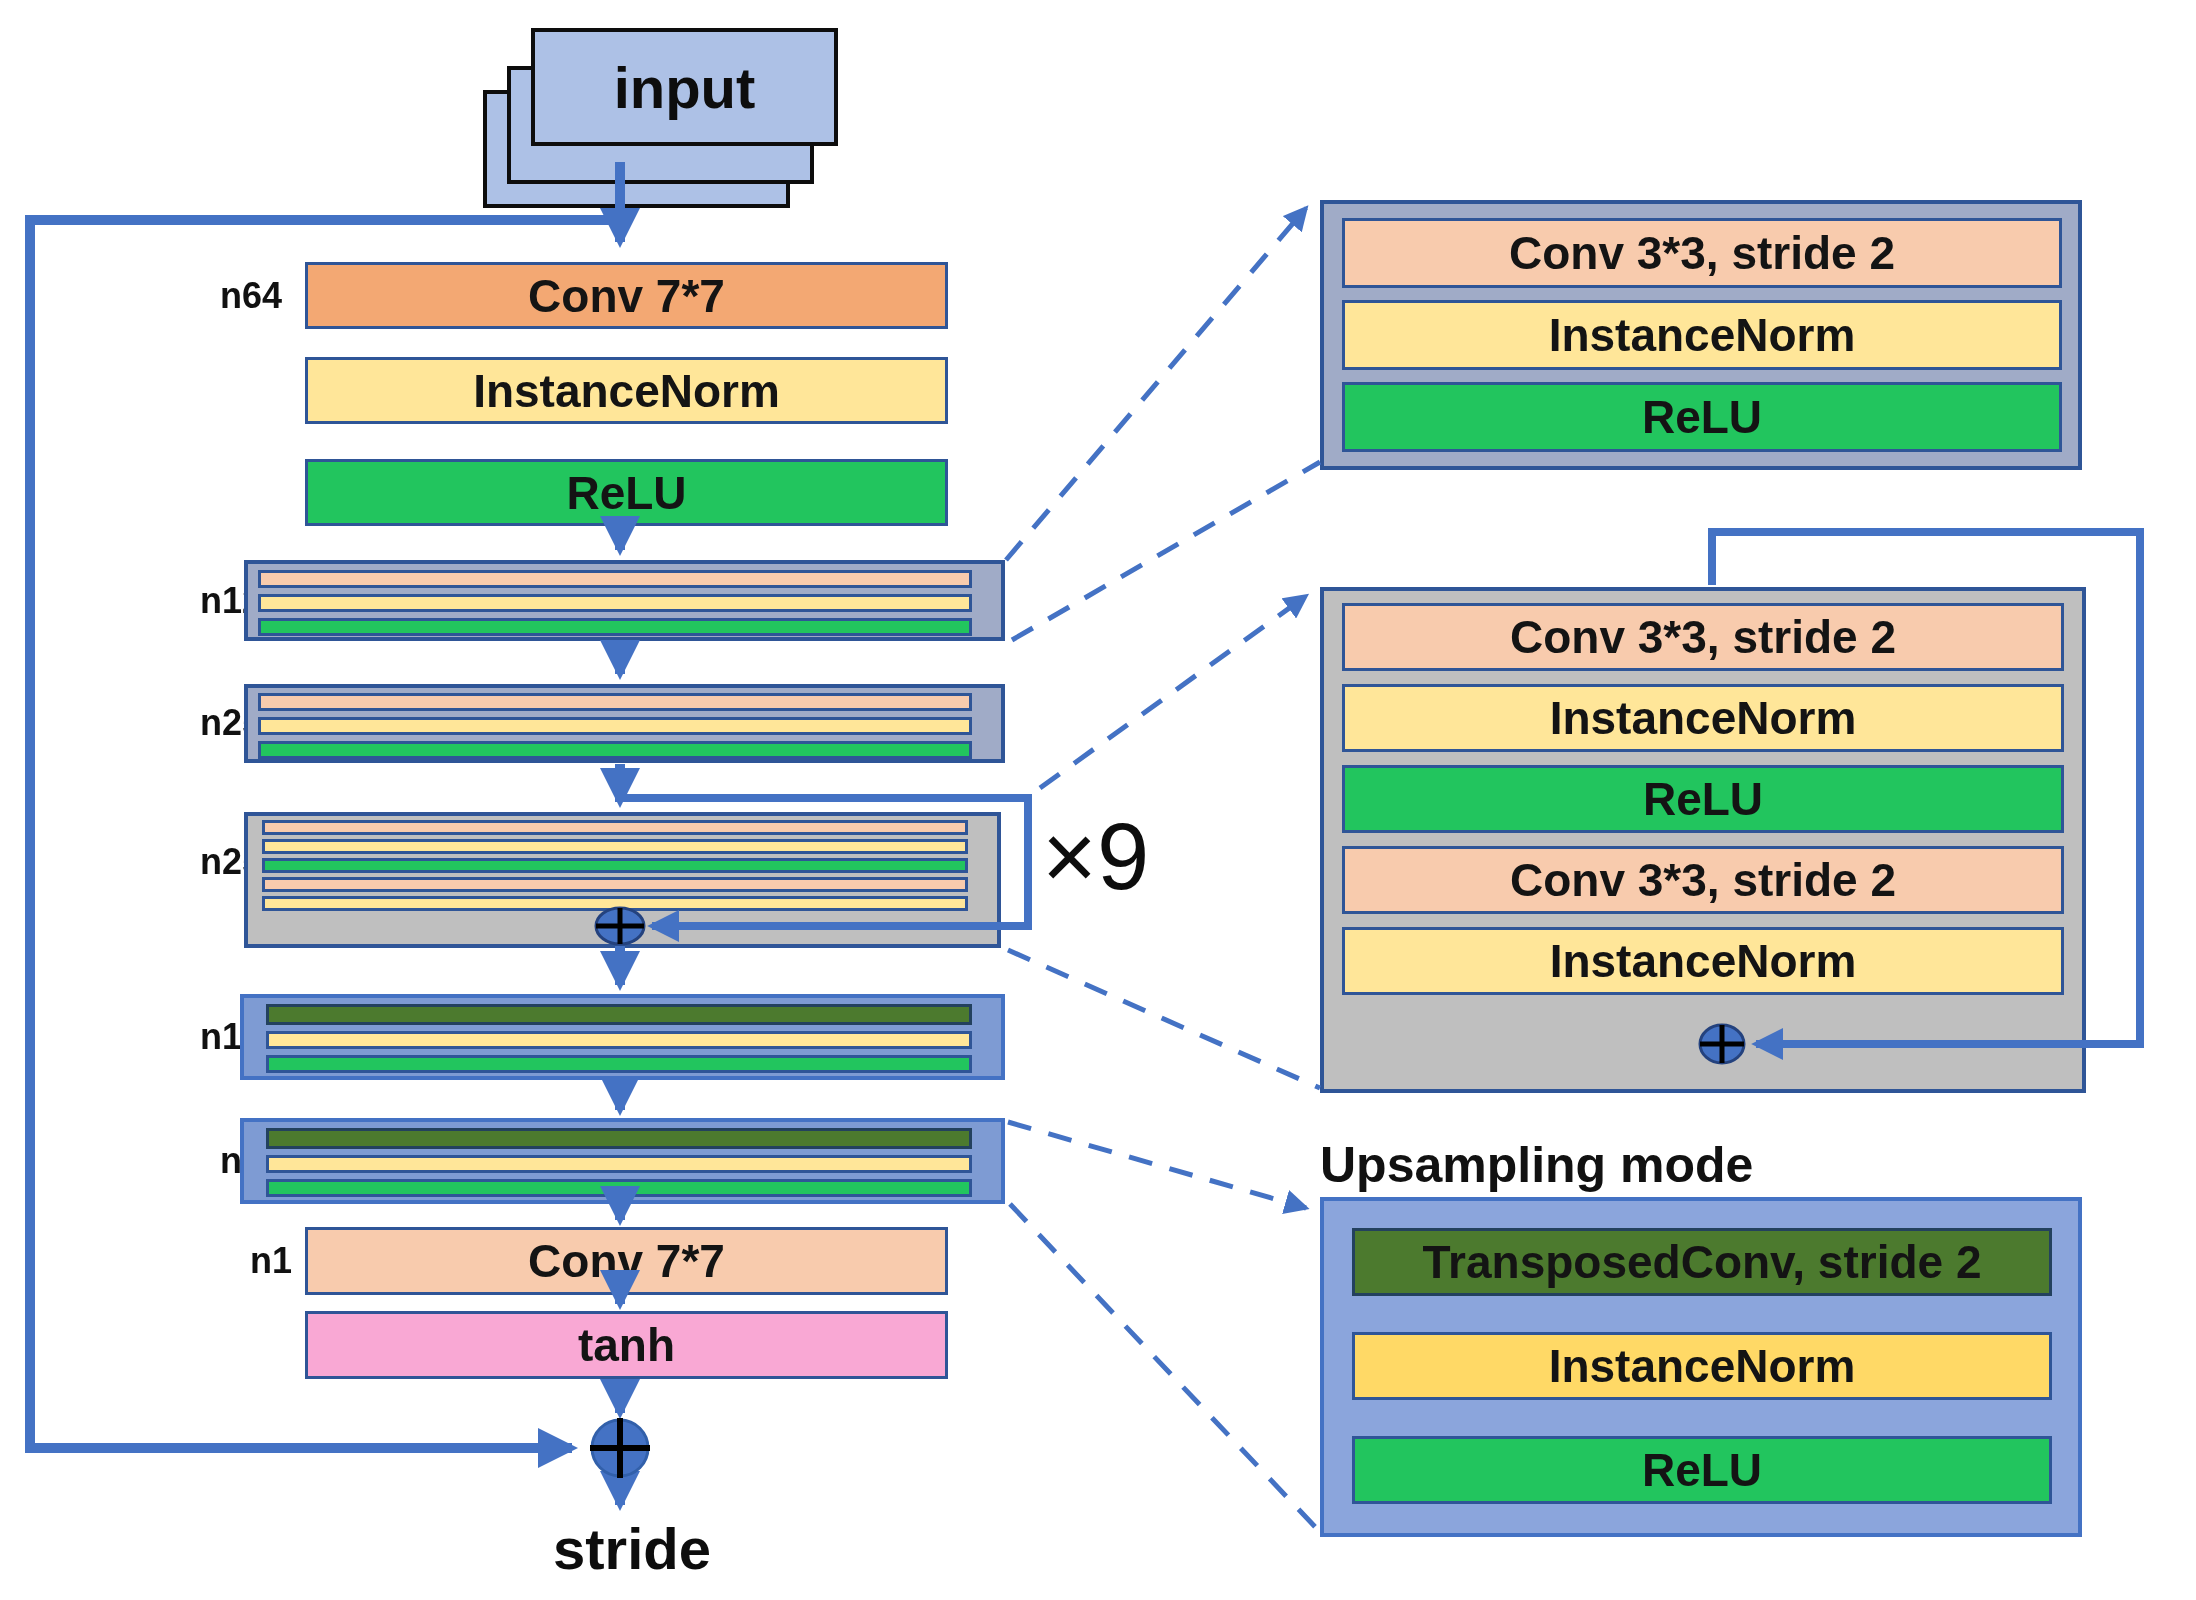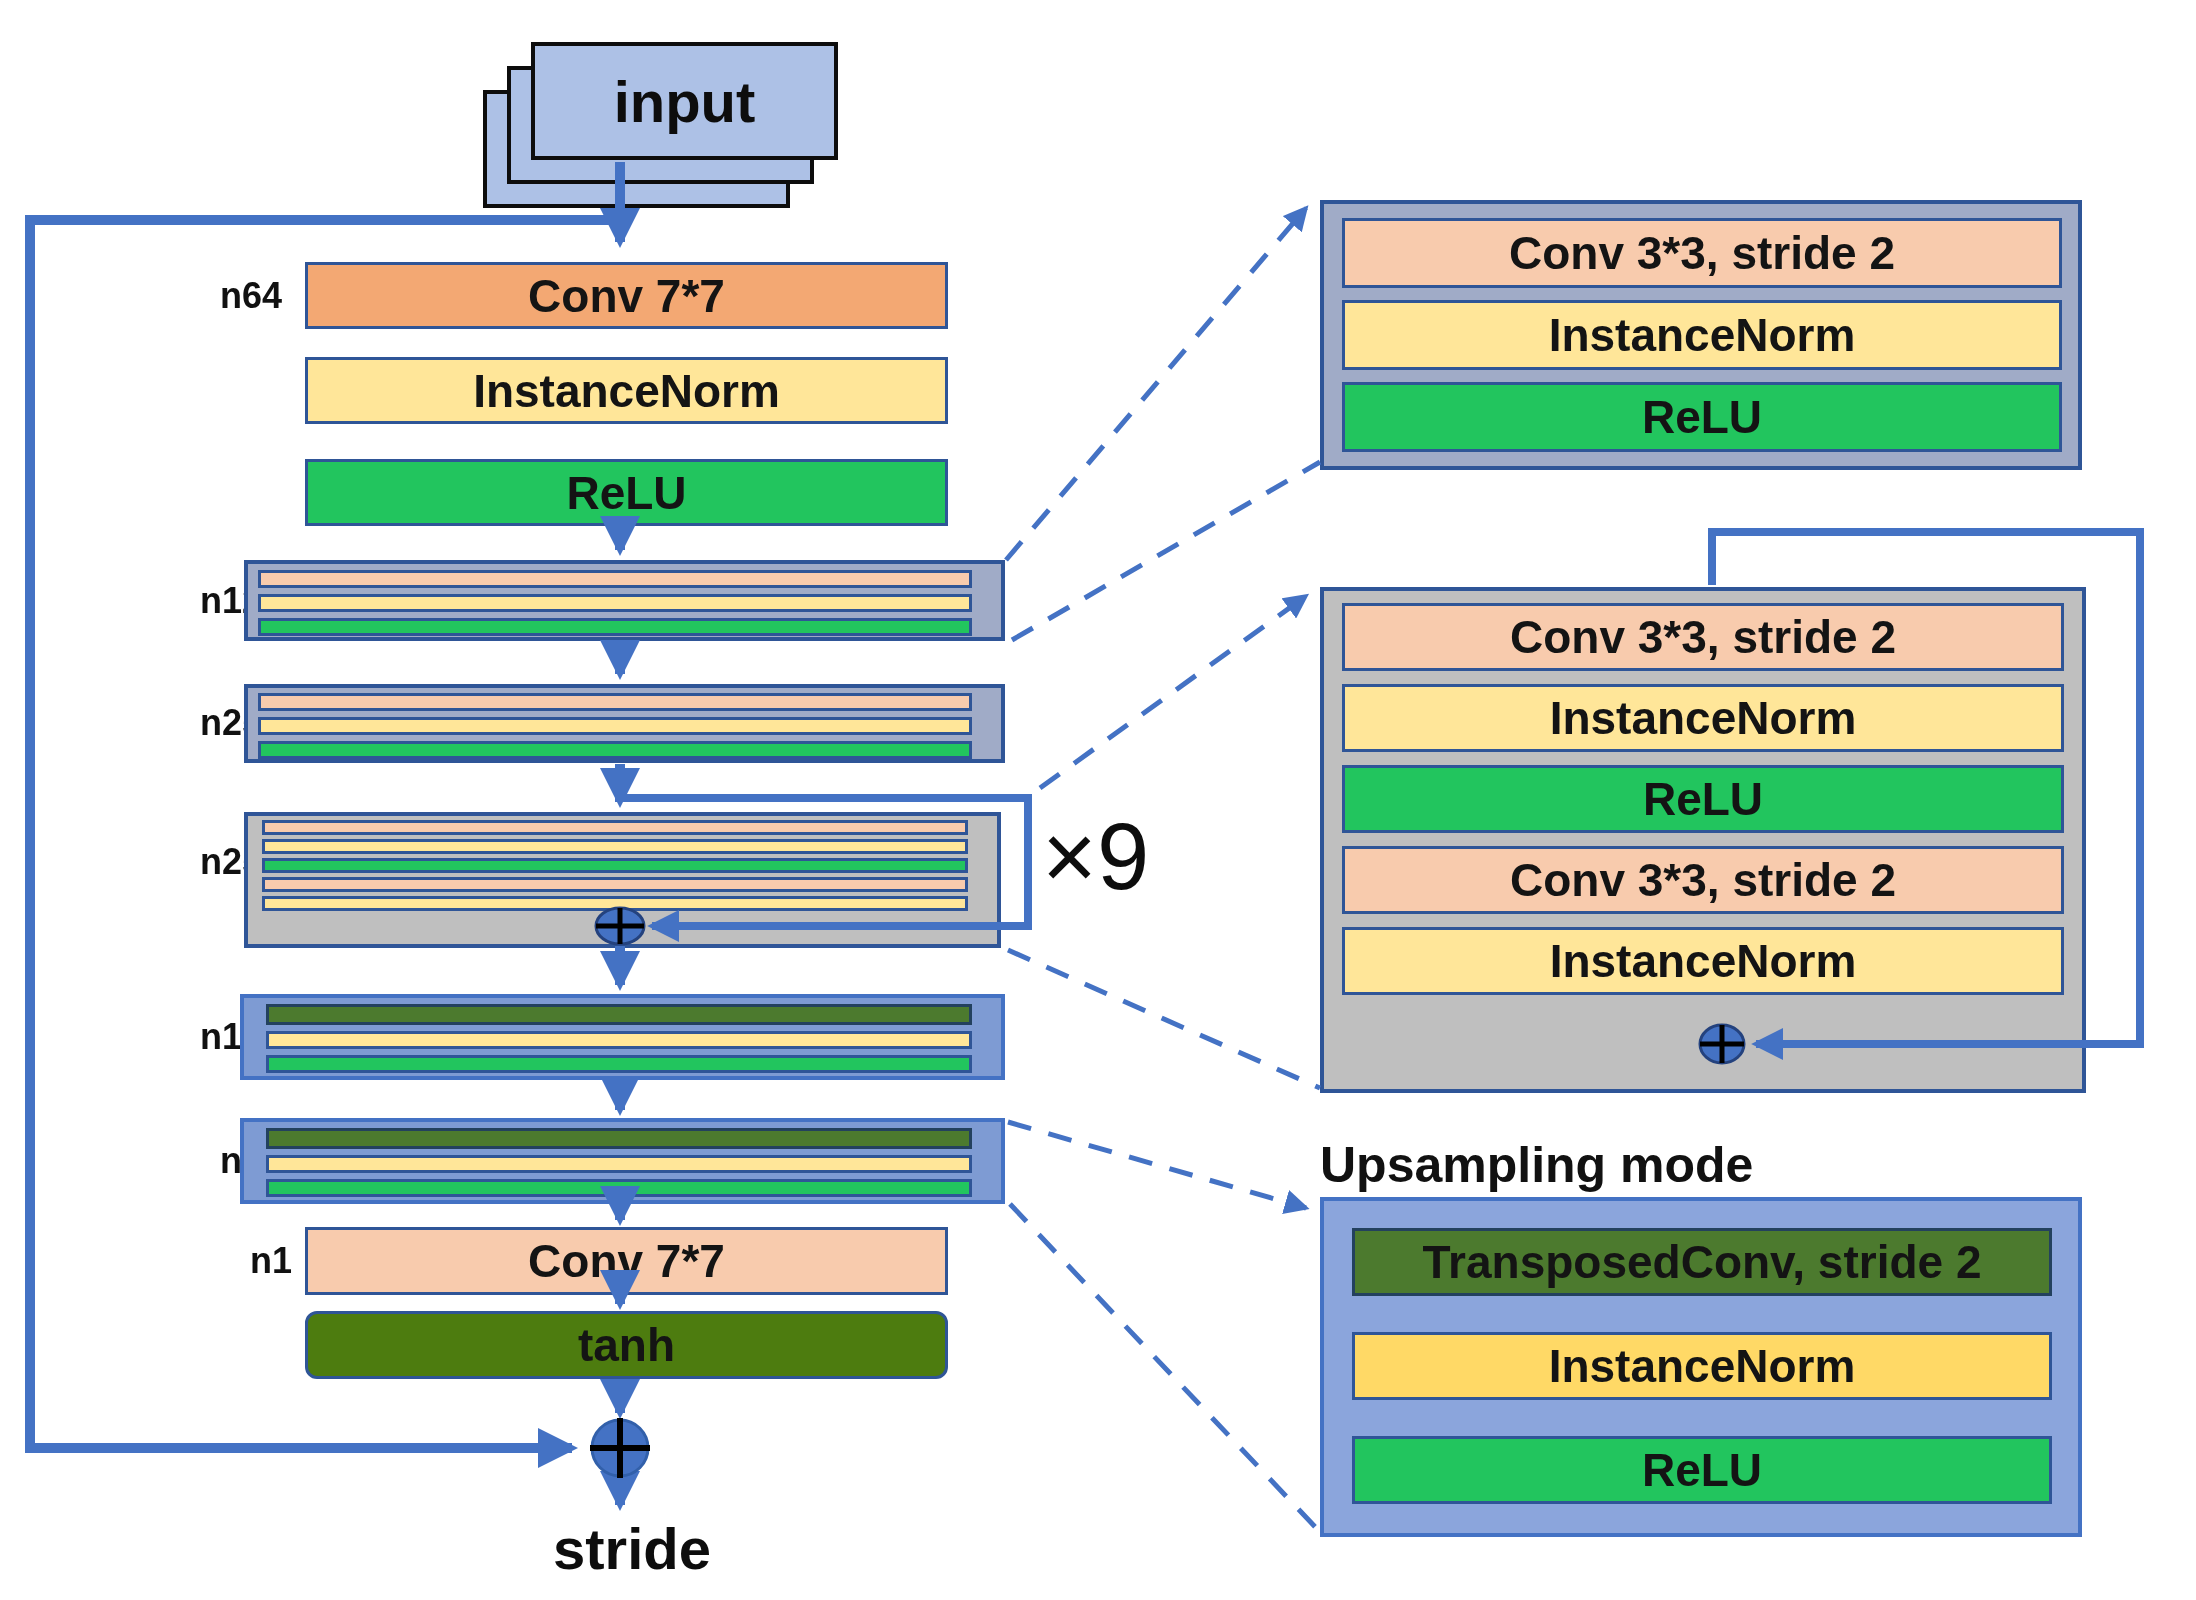--- a/index.html
+++ b/index.html
@@ -28,34 +28,34 @@
   .bigio{position:absolute;font-weight:bold;font-size:58px;color:#0d0d0d;transform:translateX(-50%);white-space:nowrap;}
   .times{position:absolute;font-size:94px;font-weight:500;color:#0d0d0d;line-height:1;}
   svg.overlay{position:absolute;left:0;top:0;pointer-events:none;}
   
   .f-orange{background:#F3A873;}
   .f-peach{background:#F8CBAD;}
   .f-yellow{background:#FFE699;}
   .f-gold{background:#FFD966;}
   .f-green{background:#22c55e;}
   .f-dgreen{background:#4C7A2E;border-color:#23415e;}
-  .f-brown{background:#4d7c0f;border-radius:12px;}
+  .f-brown{background:#f9a8d4;}
   .f-grayblue{background:#A0ABC7;}
   .f-gray{background:#BFBFBF;}
   .f-blue{background:#7E9BD3;border-color:#4472C4;}
   .f-bluebig{background:#8BA5DC;border-color:#4472C4;}
 </style>
 </head>
 <body>
 
 <div class="stage">
 
   <div class="inputbox" style="left:483px;top:90px;width:307px;height:118px;"></div>
   <div class="inputbox" style="left:507px;top:66px;width:307px;height:118px;"></div>
-  <div class="inputbox" style="left:531px;top:42px;width:307px;height:118px;">
+  <div class="inputbox" style="left:531px;top:28px;width:307px;height:118px;">
     <div class="input-text">input</div>
   </div>
 
   <div class="nlabel" style="left:112px;top:296px;">n64</div>
   <div class="row f-orange" style="left:305px;top:262px;width:643px;height:67px;">
     <span>Conv 7*7</span>
   </div>
   <div class="row f-yellow" style="left:305px;top:357px;width:643px;height:67px;">
     <span>InstanceNorm</span>
   </div>

